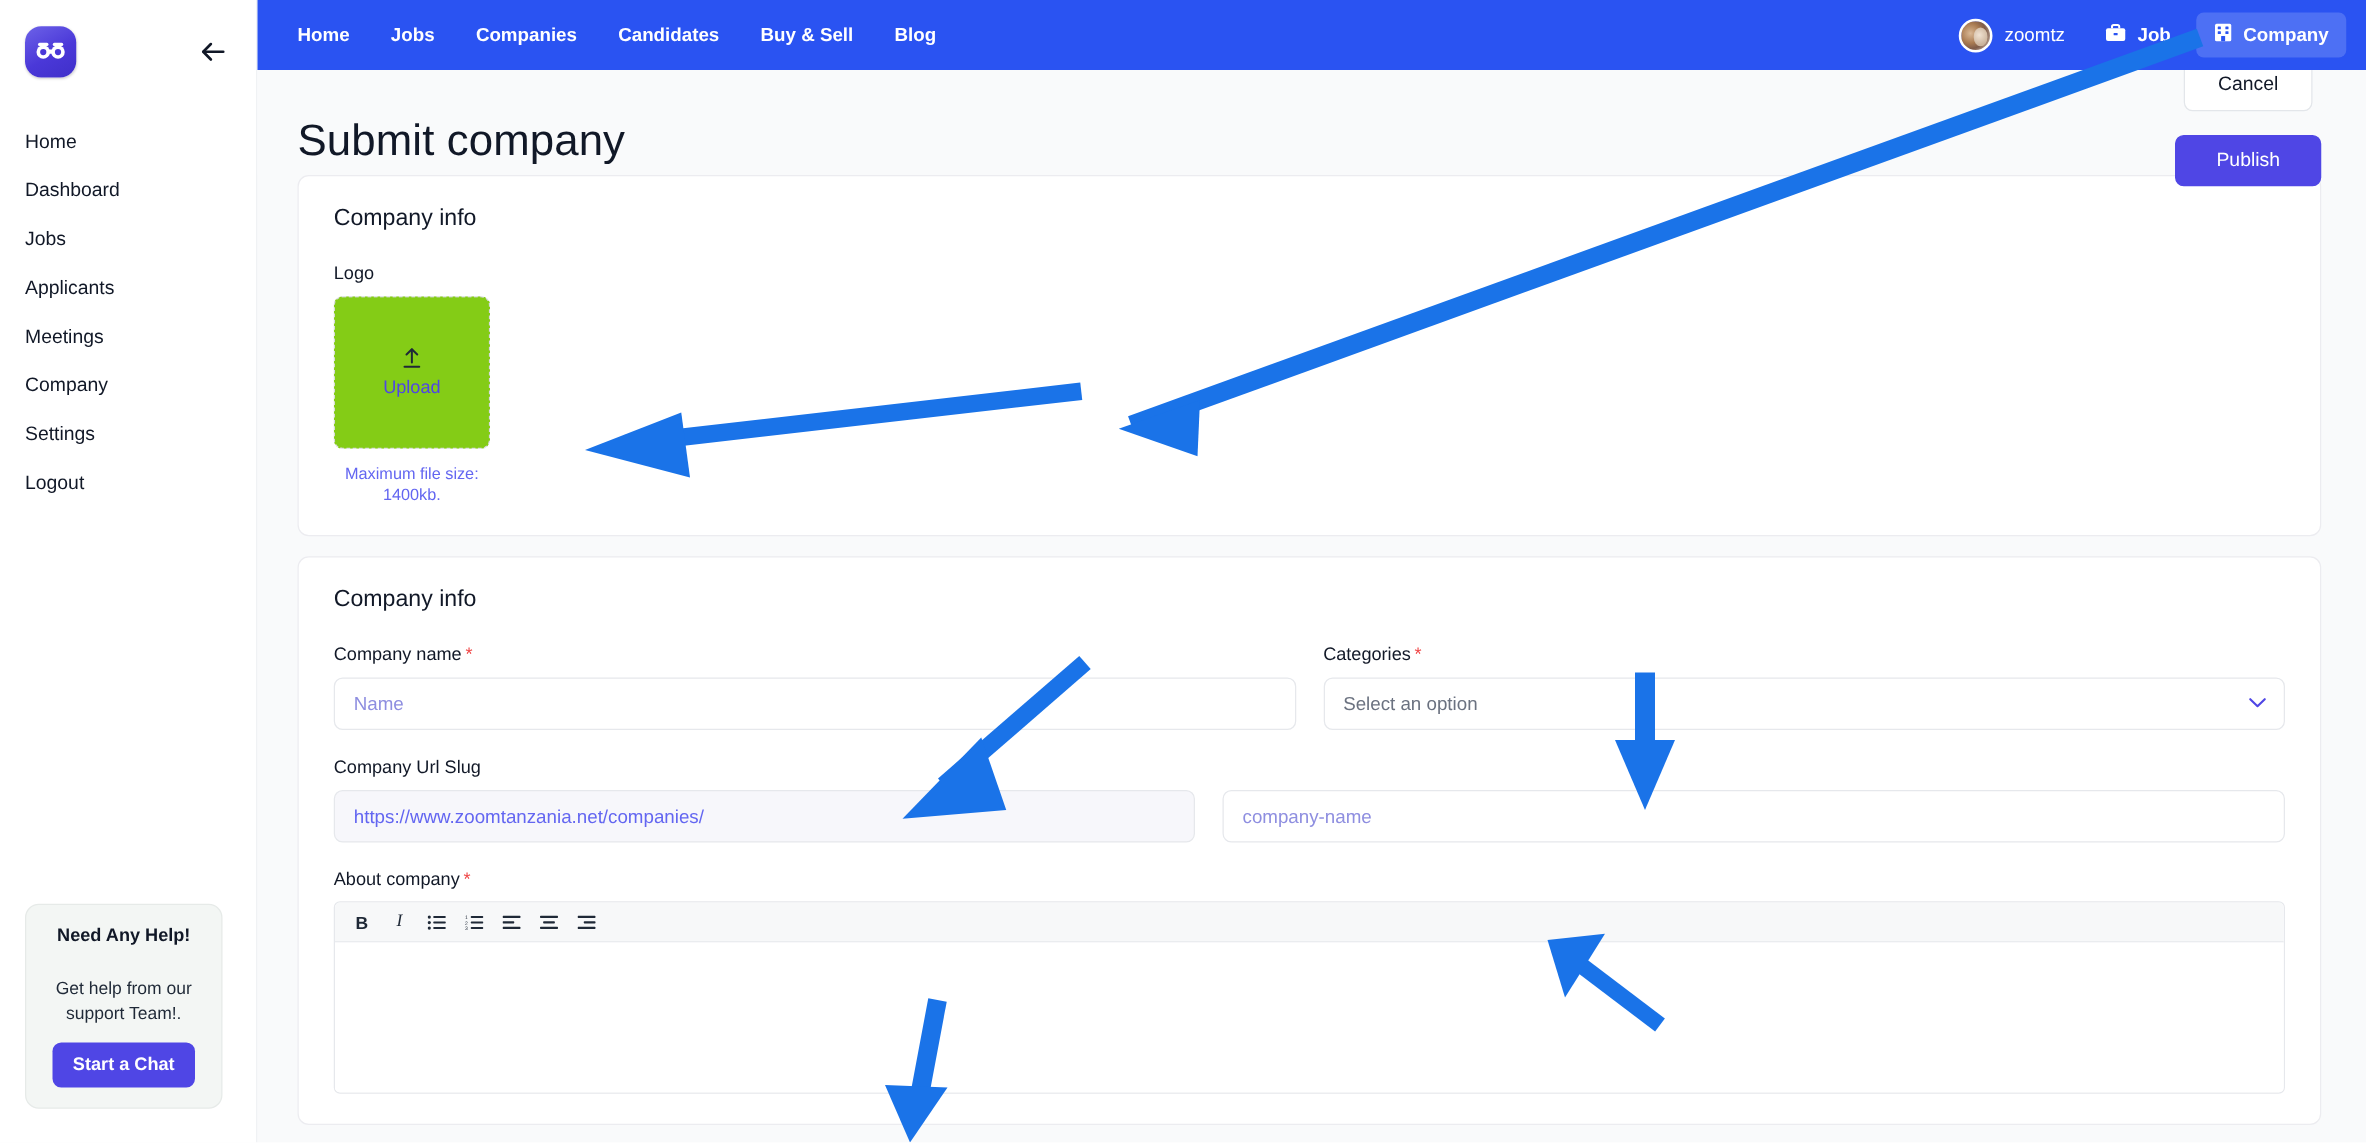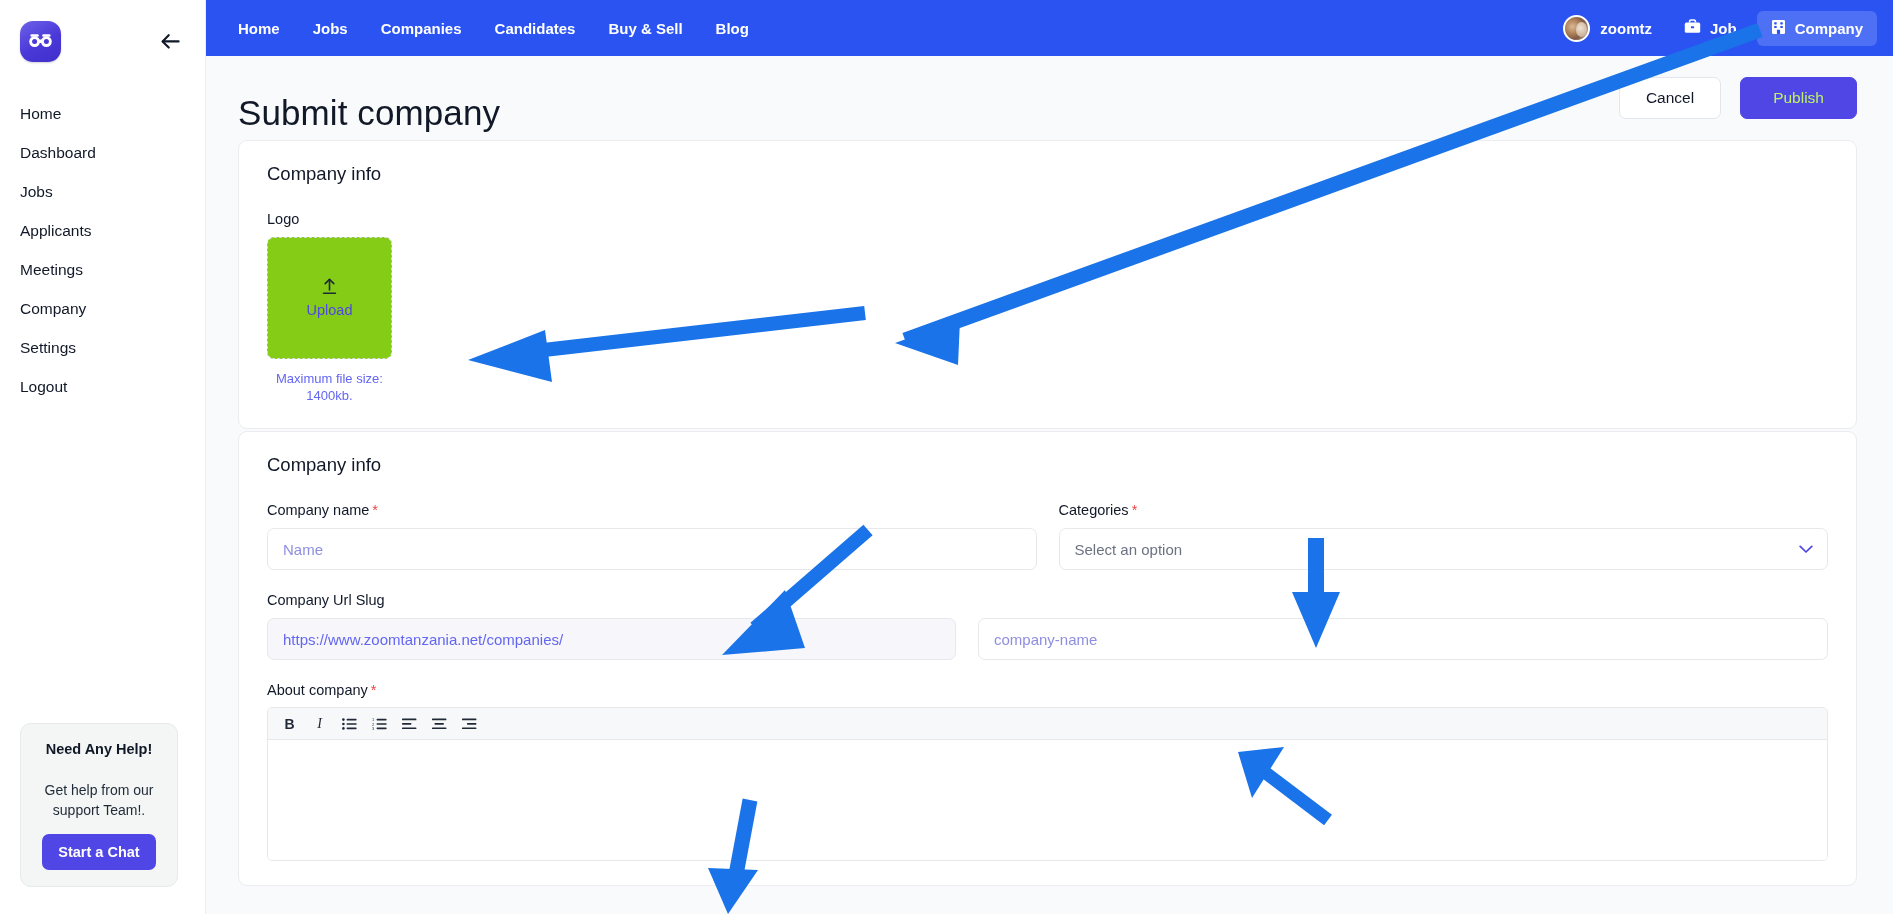--- a/index.html
+++ b/index.html
@@ -106,62 +106,62 @@
     border: 2px solid #ffffff;
     flex: 0 0 27px;
     overflow: hidden;
     position: relative;
   }
   .avatar::after {
     content:""; position:absolute; left:46%; top:26%;
     width: 48%; height: 62%; border-radius: 50%;
     background: radial-gradient(circle at 40% 40%, #f0e2d2 0%, #cbb49c 70%);
   }
-  .chip-label { color: #fff; font-size: 15px; font-weight: 700; }
+  .chip-label { color: #fff; font-size: 15px; font-weight: 400; }
   .nav-btn {
     display: flex; align-items: center; gap: 9px;
     padding: 8px 14px; border-radius: 6px;
     color: #fff; font-size: 15px; font-weight: 700;
     cursor: pointer; background: transparent; border: none;
     font-family: inherit;
   }
   .nav-btn.active { background: rgba(255,255,255,.17); }
 
   
   .page-head {
     height: 84px;
     display: flex; align-items: center;
     padding: 0 36px 0 32px;
     background: #f9fafb;
   }
   .page-title { font-size: 35px; font-weight: 400; color: #111827; letter-spacing: .1px; margin-top: 29px; }
-  .head-actions { margin-left: auto; display: flex; align-items: center; gap: 19px; }
+  .head-actions { margin-left: auto; display: flex; align-items: center; gap: 19px; flex-direction: column; }
   .btn {
     font-family: inherit;
     font-size: 15.5px;
     border-radius: 7px;
     cursor: pointer;
     padding: 12px 26px;
     line-height: 1;
   }
   .btn-cancel { background: #fff; color: #111827; border: 1px solid #e3e6ea; }
-  .btn-publish { background: #4f46e5; color: #bef264; border: 1px solid #4f46e5; font-weight: 400; padding: 12px 32px; }
+  .btn-publish { background: #4f46e5; color: #ffffff; border: 1px solid #4f46e5; font-weight: 400; padding: 12px 32px; }
 
   
   .content {
     padding: 0 36px 0 32px;
     height: calc(914px - 56px - 84px);
     overflow: hidden;
   }
   .card {
     background: #ffffff;
     border: 1px solid #ececf0;
     border-radius: 9px;
     padding: 22px 28px 24px;
-    margin-bottom: 2px;
+    margin-bottom: 16px;
   }
   .card-title { font-size: 18.5px; font-weight: 400; color: #111827; margin-bottom: 26px; }
   .field-label {
     font-size: 14.5px; color: #111827; display: block; margin-bottom: 10px;
   }
   .req { color: #ef4444; margin-left: 3px; }
 
   
   .upload-box {
     width: 125px; height: 122px;

